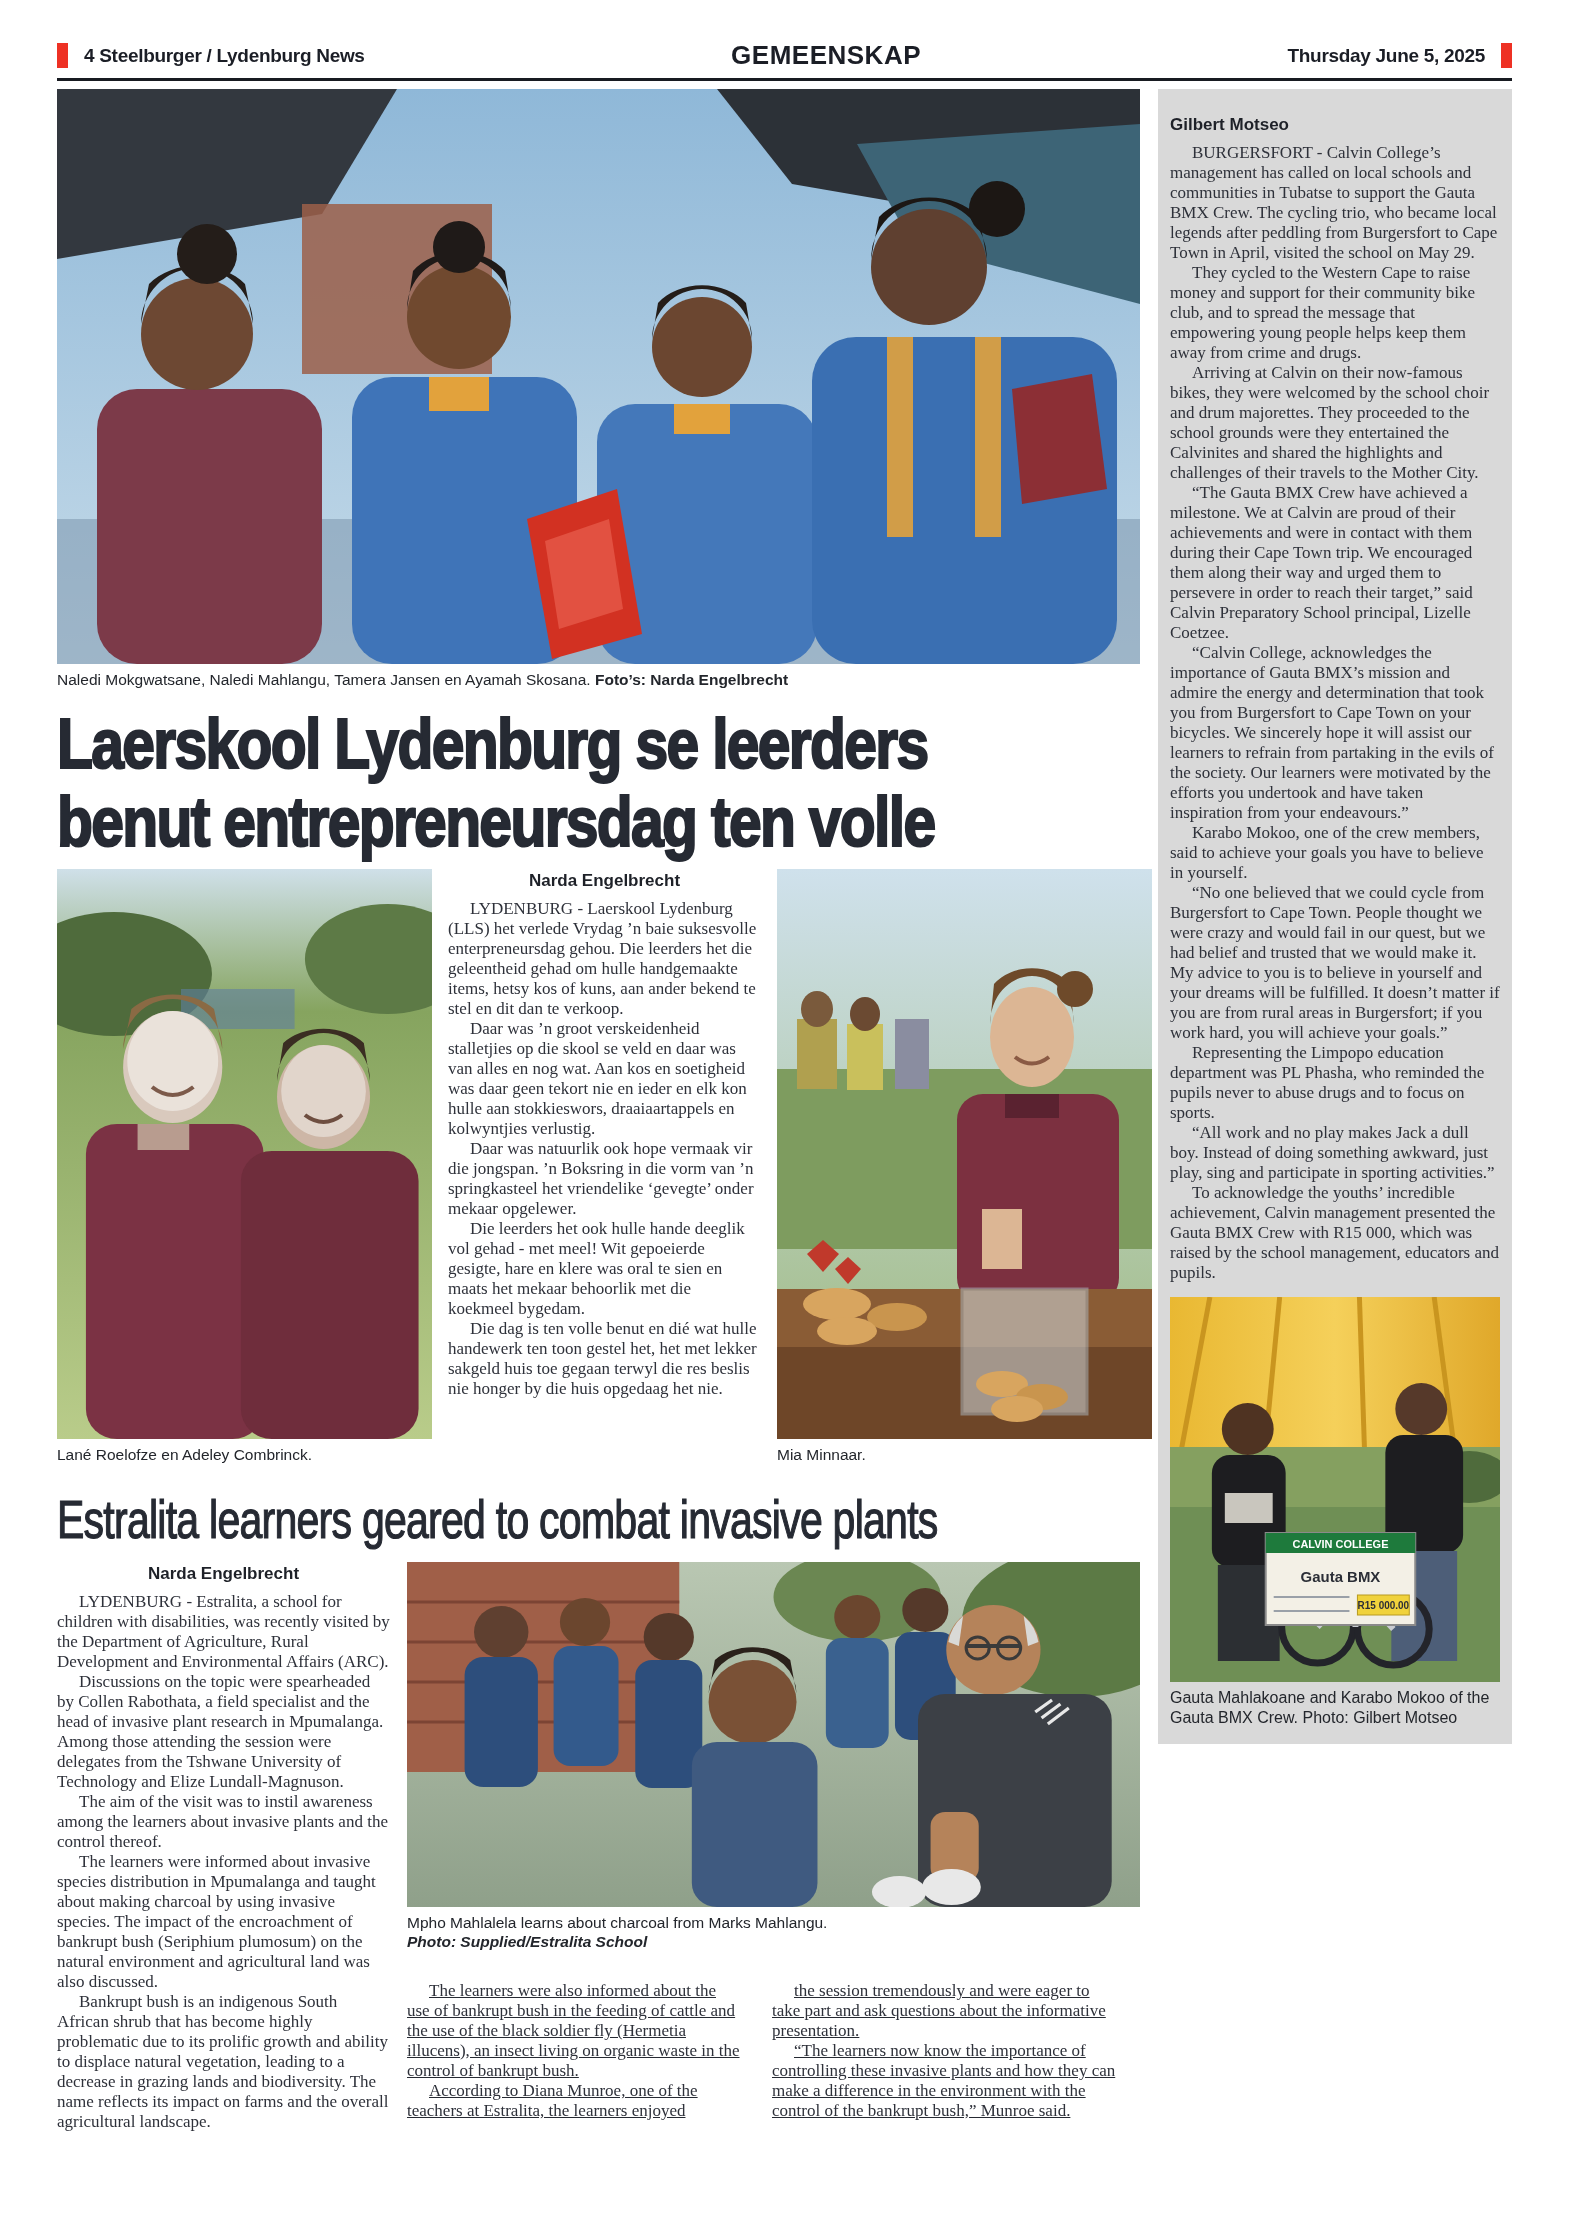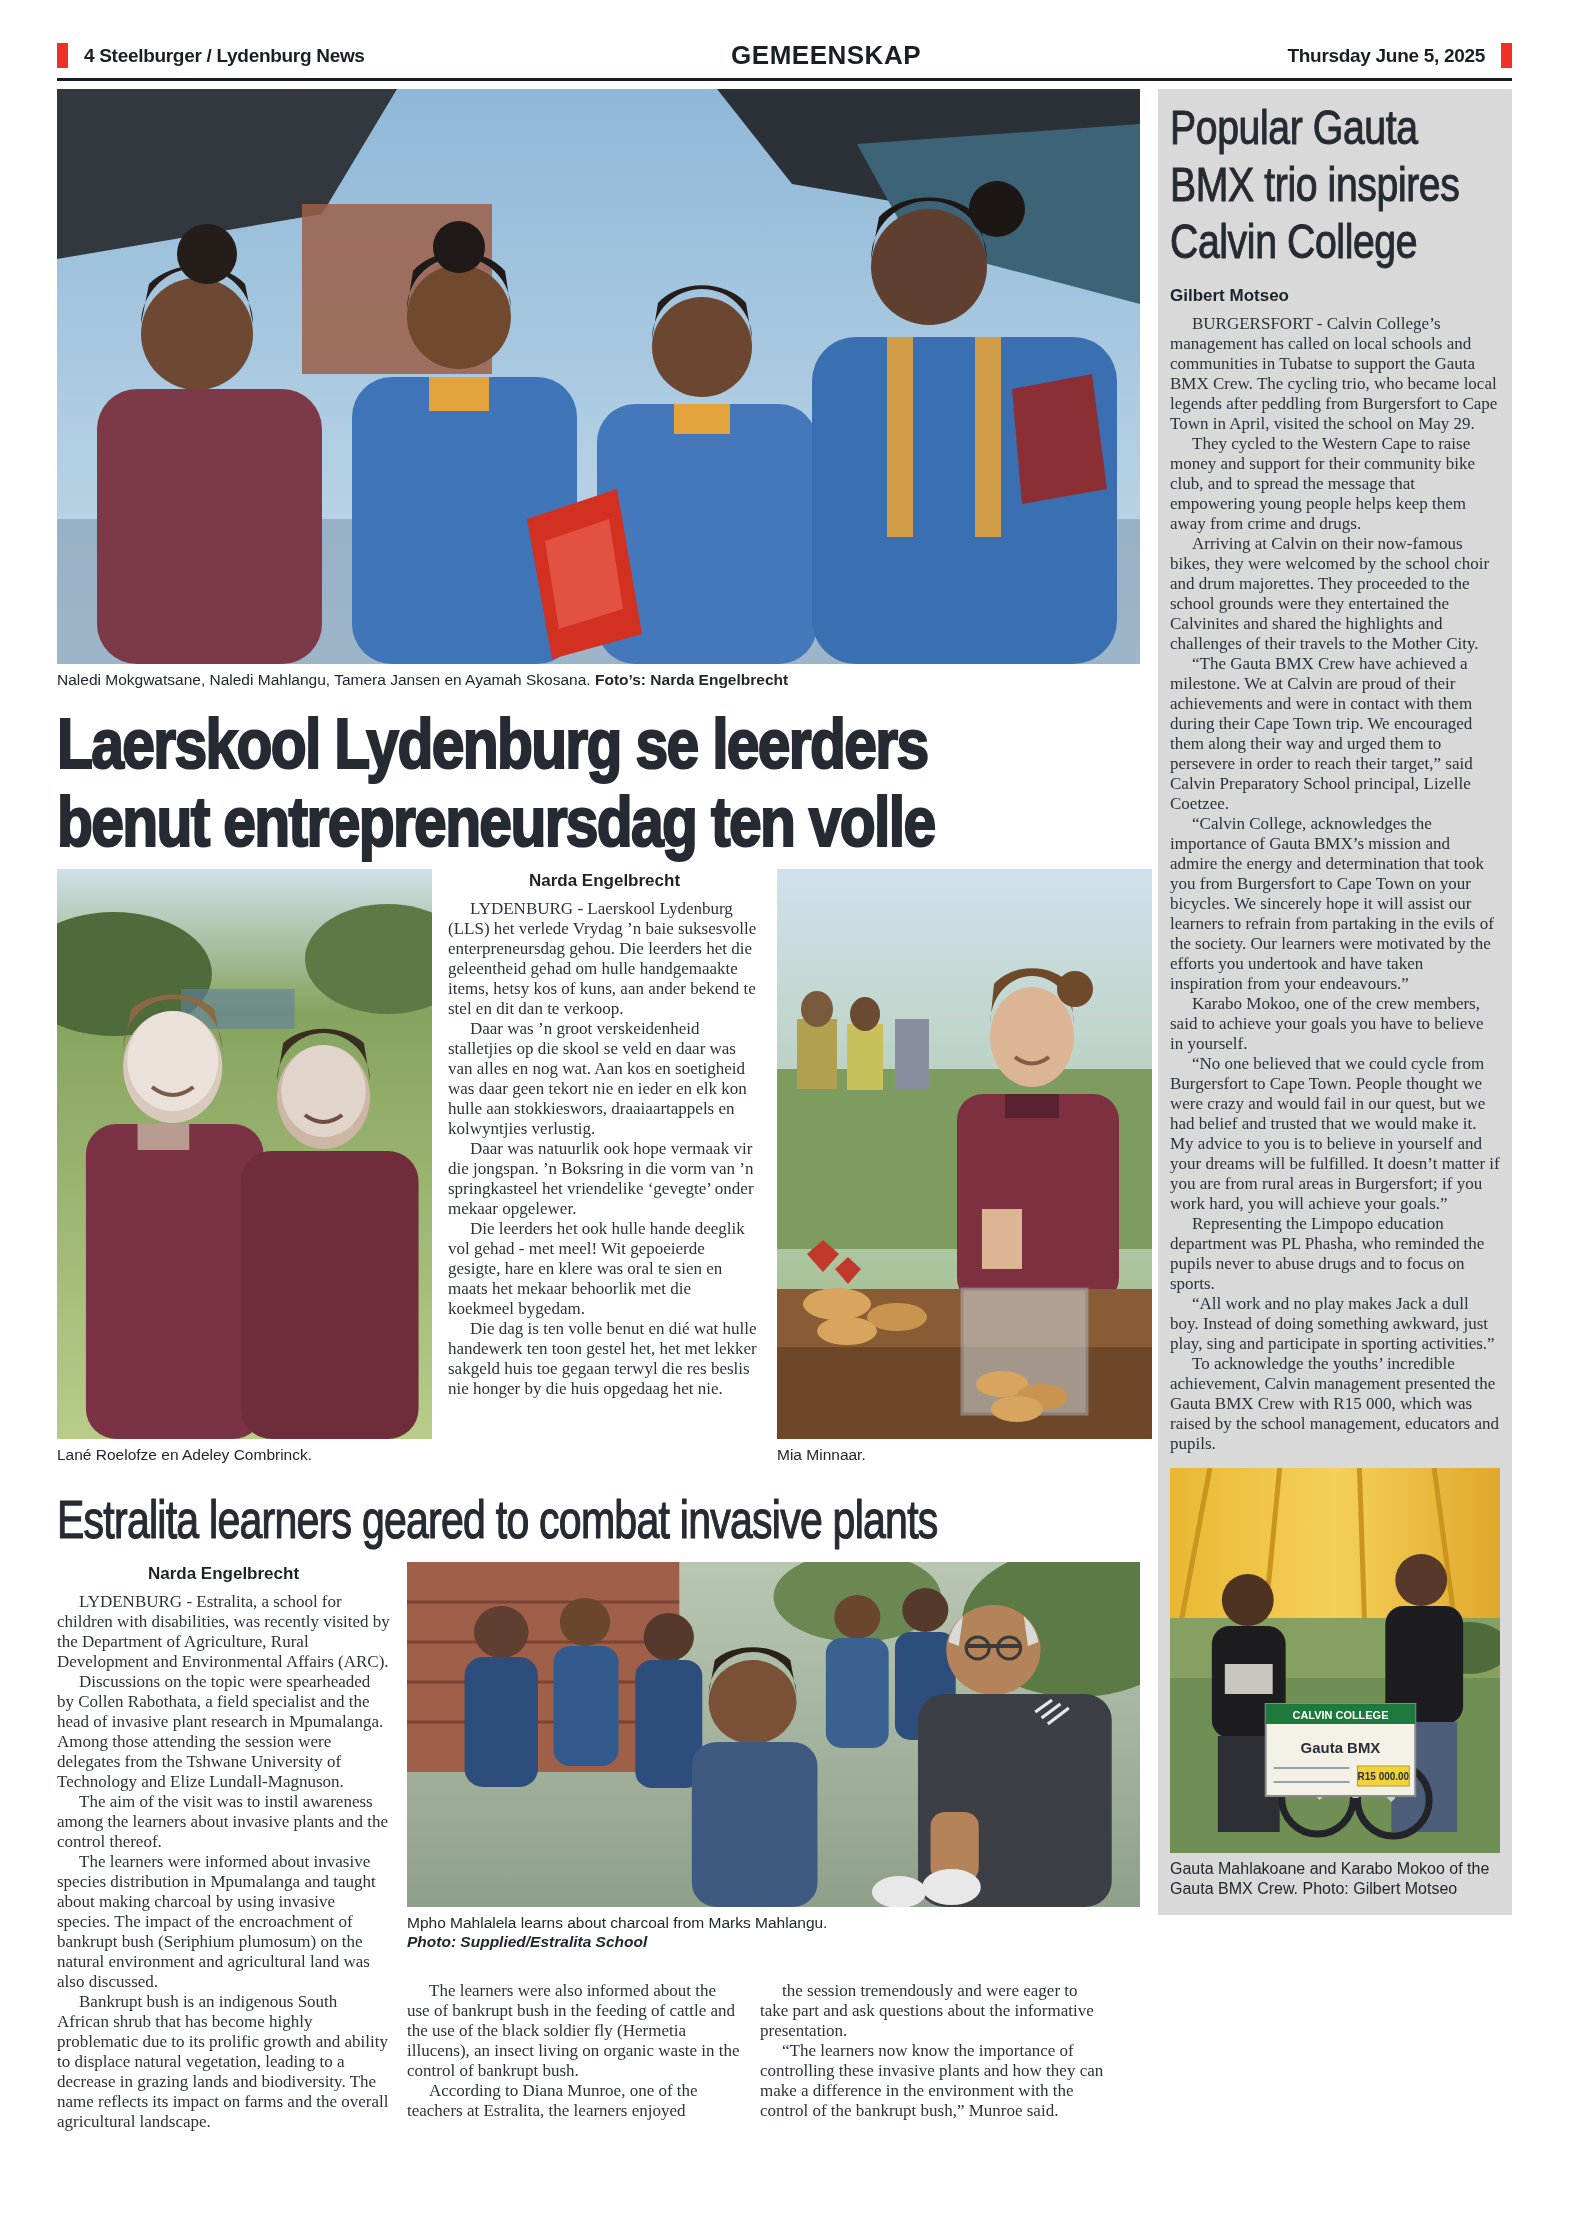--- a/index.html
+++ b/index.html
@@ -63,21 +63,21 @@
   .row3{display:flex;gap:16px;margin-top:4px;}
   .p-col-l{width:375px;flex:none;}
   .p-col-r{width:375px;flex:none;}
   .t-col{width:313px;flex:none;}
   .photo-tall{height:570px;}
   
   .estr-row{display:flex;gap:17px;margin-top:14px;}
   .estr-left{width:333px;flex:none;}
   .estr-right{flex:1;}
   .photo-mid{height:345px;}
-  .estr-cols{display:flex;gap:20px;margin-top:30px;}
+  .estr-cols{display:flex;gap:32px;margin-top:30px;text-decoration:underline;}
   .estr-c1{width:333px;flex:none;}
   .estr-c2{width:350px;flex:none;}
   
   .sb-headline .hl{
     font-size:49px;line-height:57px;font-weight:400;color:var(--ink);
     -webkit-text-stroke:1px var(--ink);letter-spacing:-0.5px;
     transform:scaleX(0.8);transform-origin:0 50%;white-space:nowrap;
   }
   .sb-byline{font-weight:bold;font-size:17px;text-align:left;margin:16px 0 8px;color:#1e2128;}
   .sb-photo{height:385px;margin-top:14px;}
@@ -303,25 +303,20 @@
             <div class="estr-c2">
               <p>the session tremendously and were eager to take part and ask questions about the informative presentation.</p>
               <p>“The learners now know the importance of controlling these invasive plants and how they can make a difference in the environment with the control of the bankrupt bush,” Munroe said.</p>
             </div>
           </div>
         </div>
       </div>
     </div>
 
     <aside class="sidebar">
-      <div class="sb-headline">
-        <div class="hl">Popular Gauta</div>
-        <div class="hl">BMX trio inspires</div>
-        <div class="hl">Calvin College</div>
-      </div>
       <div class="sb-byline">Gilbert Motseo</div>
       <div class="body-text">
         <p>BURGERSFORT - Calvin College’s management has called on local schools and communities in Tubatse to support the Gauta BMX Crew. The cycling trio, who became local legends after peddling from Burgersfort to Cape Town in April, visited the school on May 29.</p>
         <p>They cycled to the Western Cape to raise money and support for their community bike club, and to spread the message that empowering young people helps keep them away from crime and drugs.</p>
         <p>Arriving at Calvin on their now-famous bikes, they were welcomed by the school choir and drum majorettes. They proceeded to the school grounds were they entertained the Calvinites and shared the highlights and challenges of their travels to the Mother City.</p>
         <p>“The Gauta BMX Crew have achieved a milestone. We at Calvin are proud of their achievements and were in contact with them during their Cape Town trip. We encouraged them along their way and urged them to persevere in order to reach their target,” said Calvin Preparatory School principal, Lizelle Coetzee.</p>
         <p>“Calvin College, acknowledges the importance of Gauta BMX’s mission and admire the energy and determination that took you from Burgersfort to Cape Town on your bicycles. We sincerely hope it will assist our learners to refrain from partaking in the evils of the society. Our learners were motivated by the efforts you undertook and have taken inspiration from your endeavours.”</p>
         <p>Karabo Mokoo, one of the crew members, said to achieve your goals you have to believe in yourself.</p>
         <p>“No one believed that we could cycle from Burgersfort to Cape Town. People thought we were crazy and would fail in our quest, but we had belief and trusted that we would make it. My advice to you is to believe in yourself and your dreams will be fulfilled. It doesn’t matter if you are from rural areas in Burgersfort; if you work hard, you will achieve your goals.”</p>
         <p>Representing the Limpopo education department was PL Phasha, who reminded the pupils never to abuse drugs and to focus on sports.</p>

